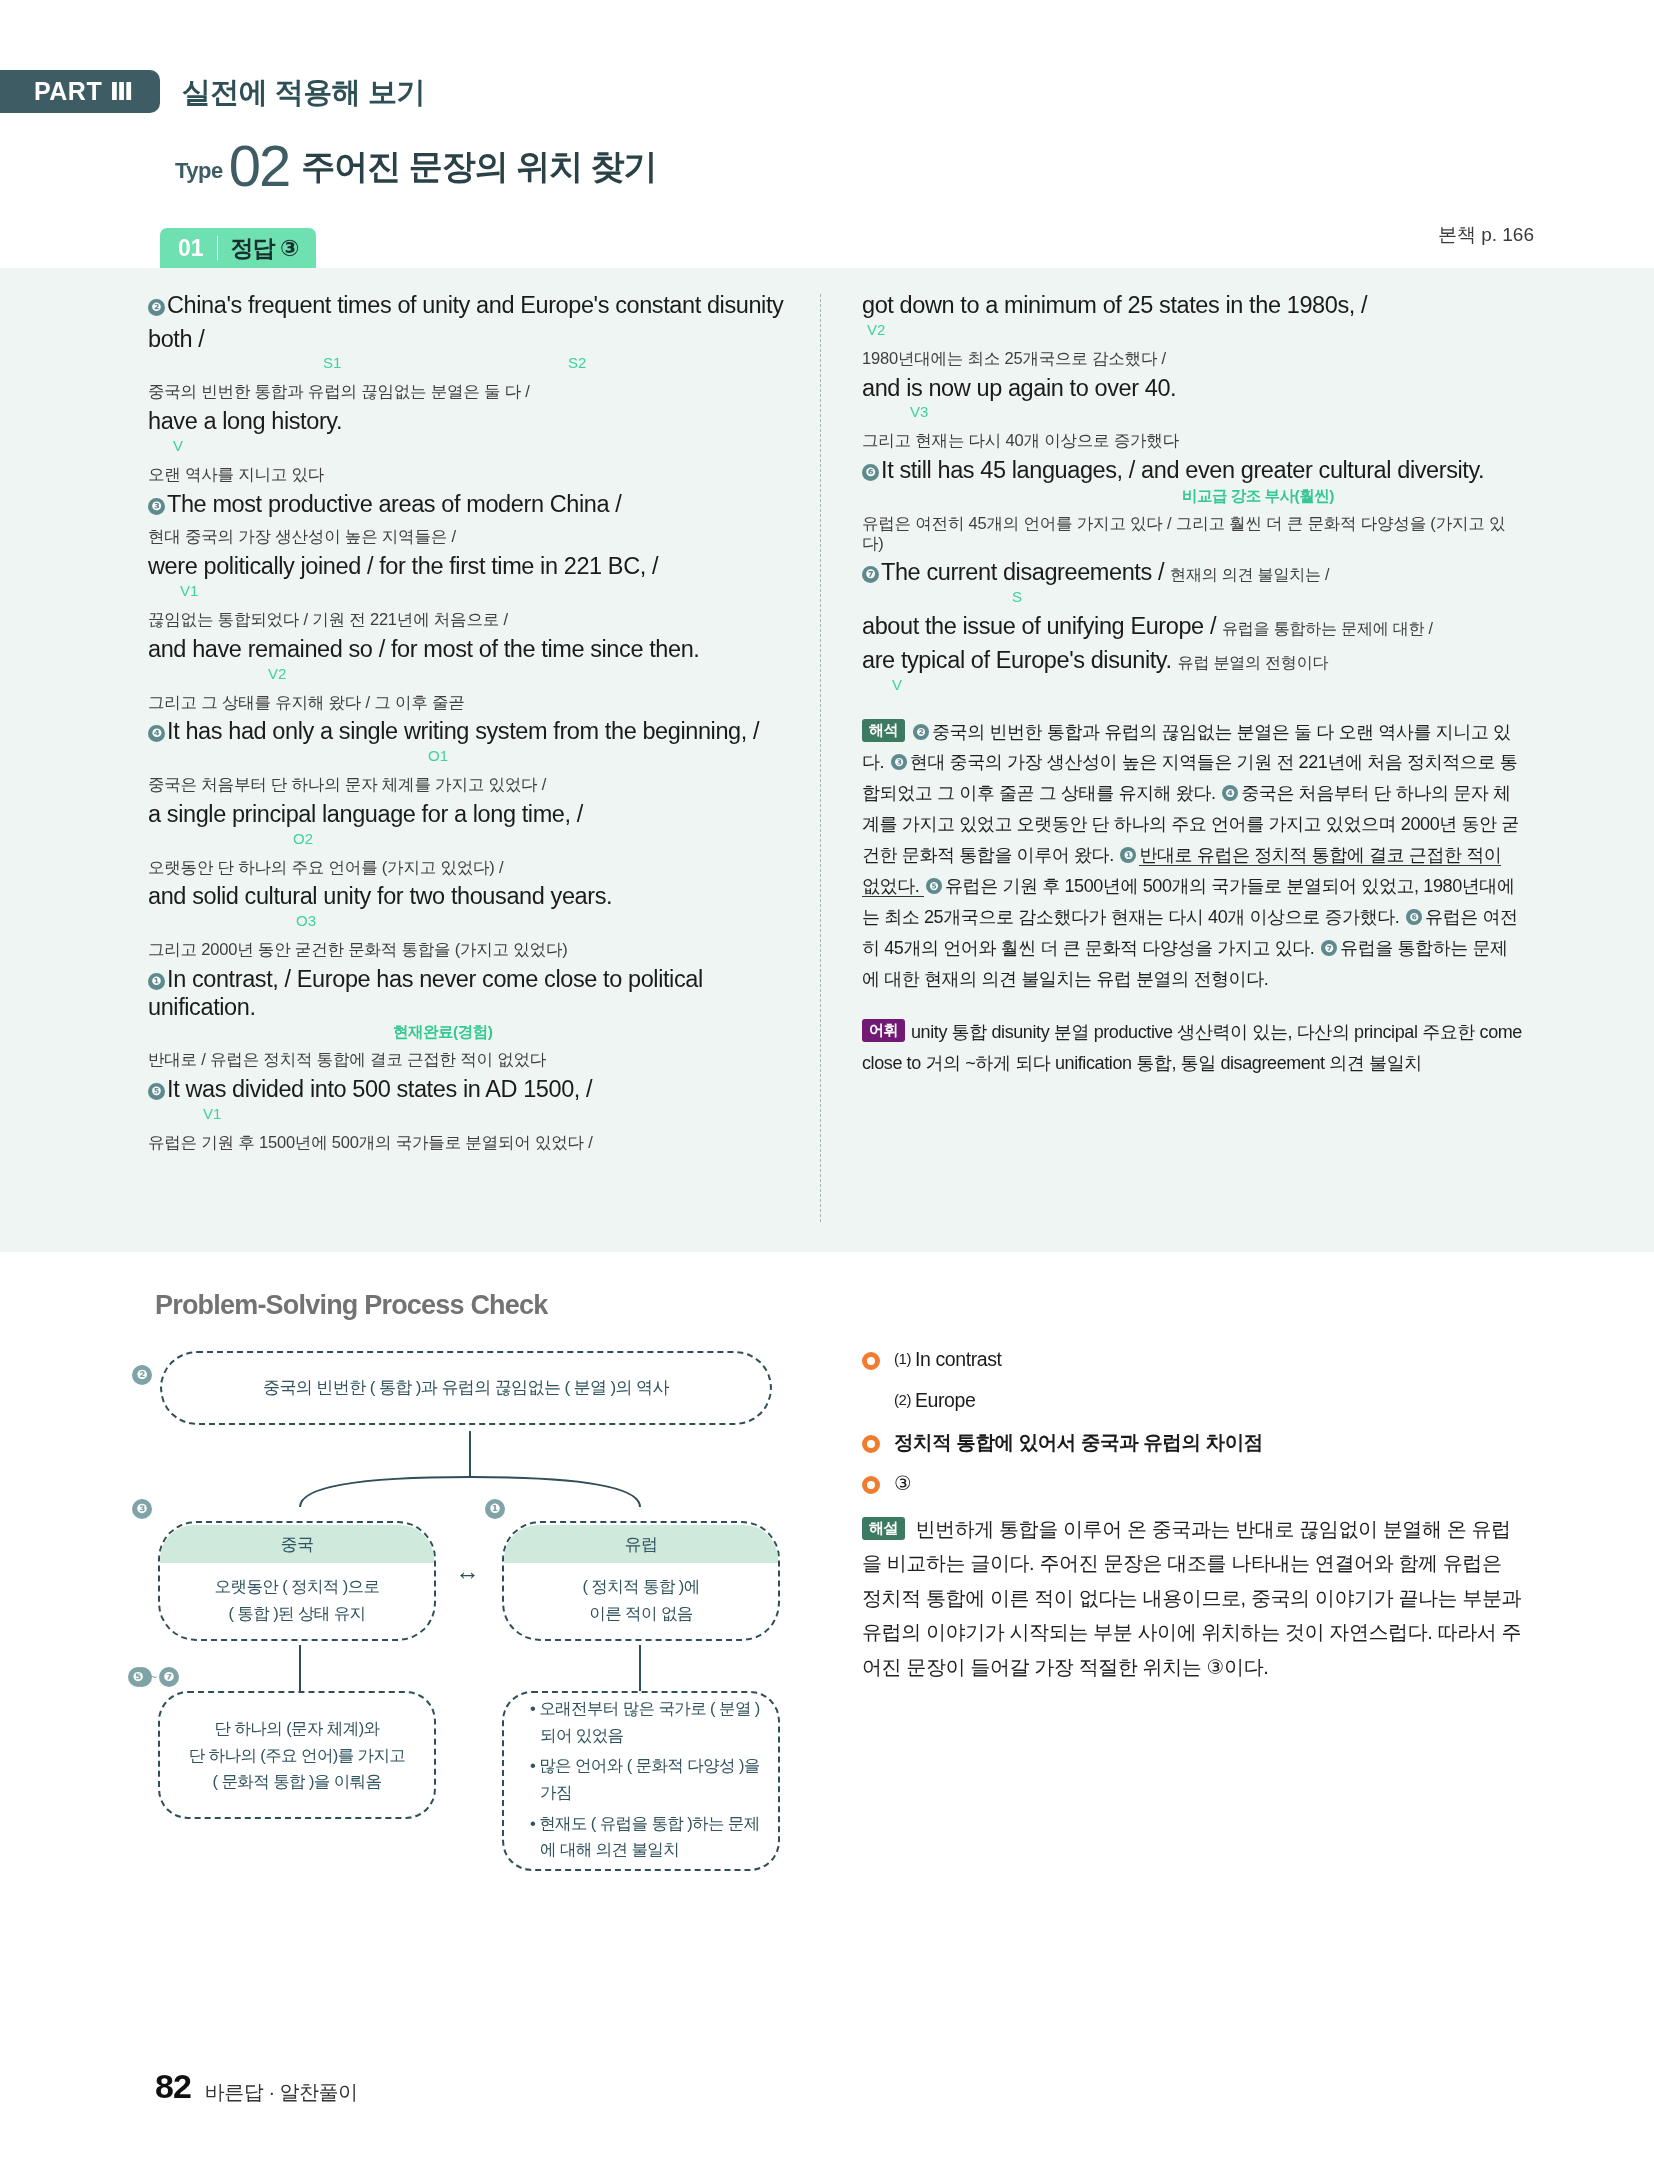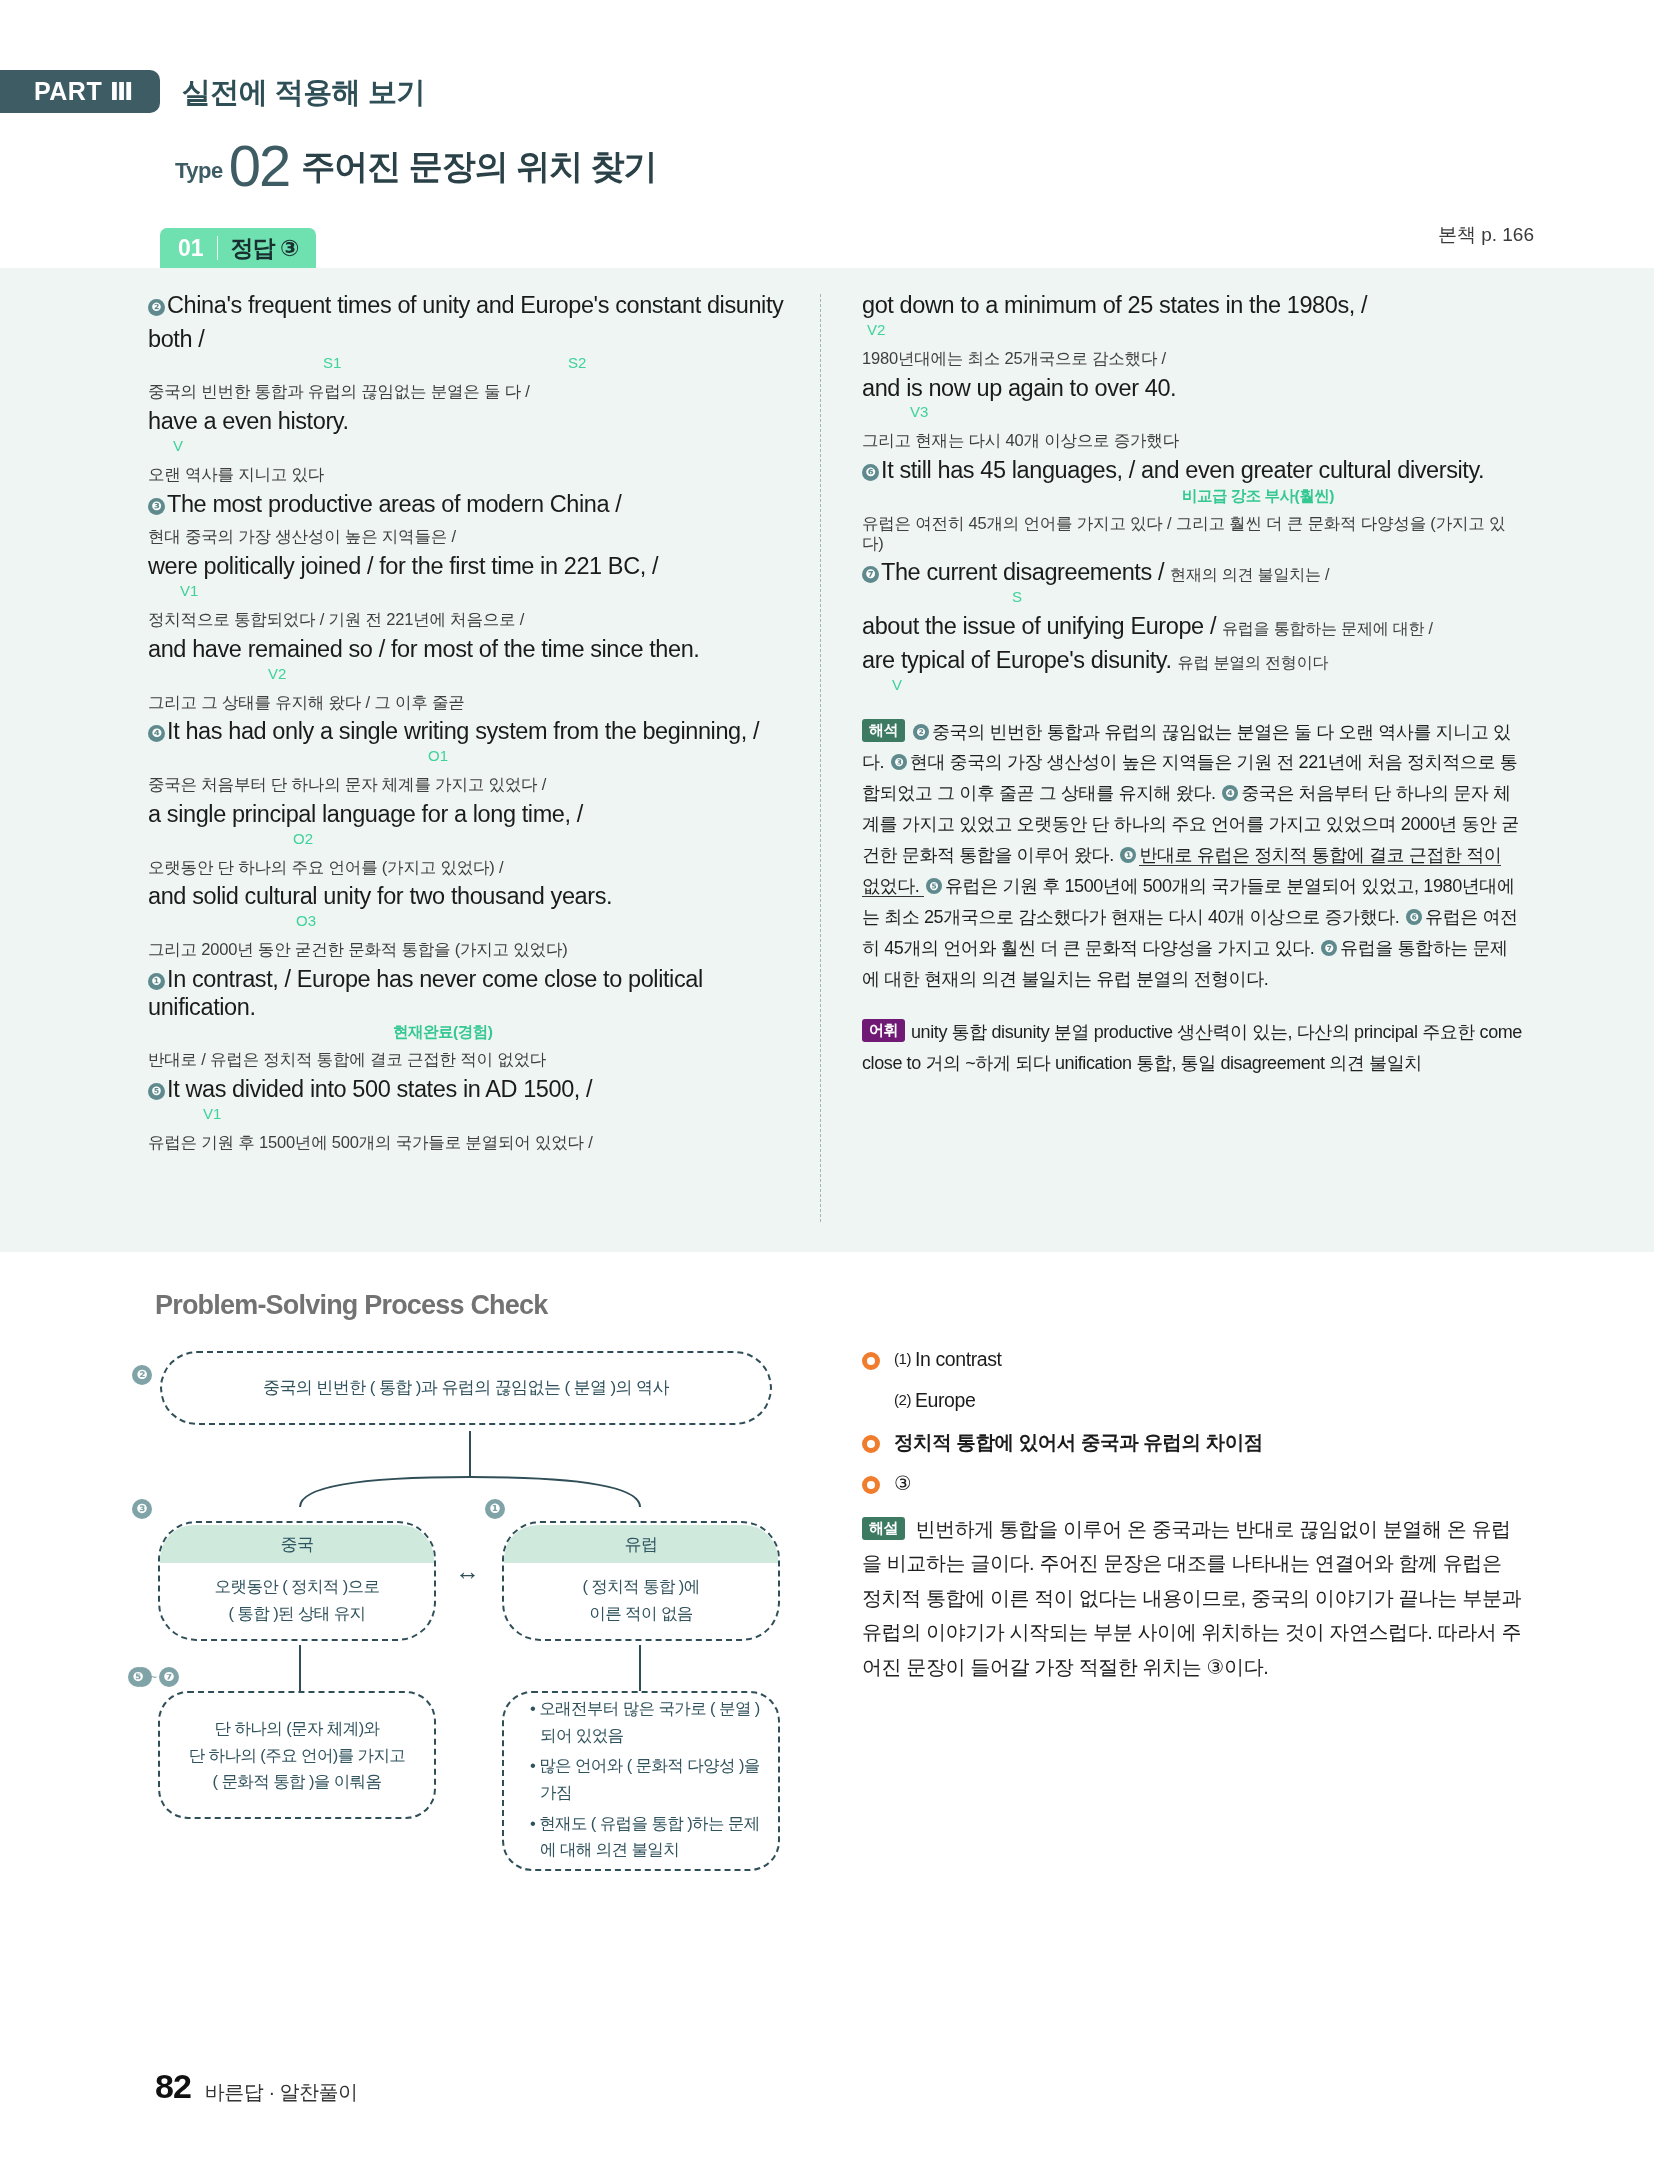--- a/index.html
+++ b/index.html
@@ -170,32 +170,32 @@
 <div class="panel">
   <div class="divider"></div>
   <div class="col left" id="col-left">
       <div class="en wrap"><span class="cnum">❷</span><span>China's frequent times of unity and Europe's constant disunity</span></div>
       <div class="en">both /</div>
       <div class="lbl-row">
         <span class="lbl" style="left: 175px;">S1</span>
         <span class="lbl" style="left: 420px;">S2</span>
       </div>
       <div class="ko">중국의 빈번한 통합과 유럽의 끊임없는 분열은 둘 다 /</div>
-      <div class="en"><span>have a even history.</span></div>
+      <div class="en"><span>have a long history.</span></div>
       <div class="lbl-row">
         <span class="lbl" style="left: 25px;">V</span>
       </div>
       <div class="ko">오랜 역사를 지니고 있다</div>
       <div class="en"><span class="cnum">❸</span><span>The most productive areas of modern China /</span></div>
       <div class="ko">현대 중국의 가장 생산성이 높은 지역들은 /</div>
       <div class="en wrap"><span>were politically joined / for the first time in 221 BC, /</span></div>
       <div class="lbl-row">
         <span class="lbl" style="left: 32px;">V1</span>
       </div>
-      <div class="ko">정치적으로 통합되었다 / 기원 전 221년에 처음으로 /</div>
+      <div class="ko">끊임없는 통합되었다 / 기원 전 221년에 처음으로 /</div>
       <div class="en"><span>and have remained so / for most of the time since then.</span></div>
       <div class="lbl-row">
         <span class="lbl" style="left: 120px;">V2</span>
       </div>
       <div class="ko">그리고 그 상태를 유지해 왔다 / 그 이후 줄곧</div>
       <div class="en wrap"><span class="cnum">❹</span><span>It has had only a single writing system from the beginning, /</span></div>
       <div class="lbl-row">
         <span class="lbl" style="left: 280px;">O1</span>
       </div>
       <div class="ko">중국은 처음부터 단 하나의 문자 체계를 가지고 있었다 /</div>

